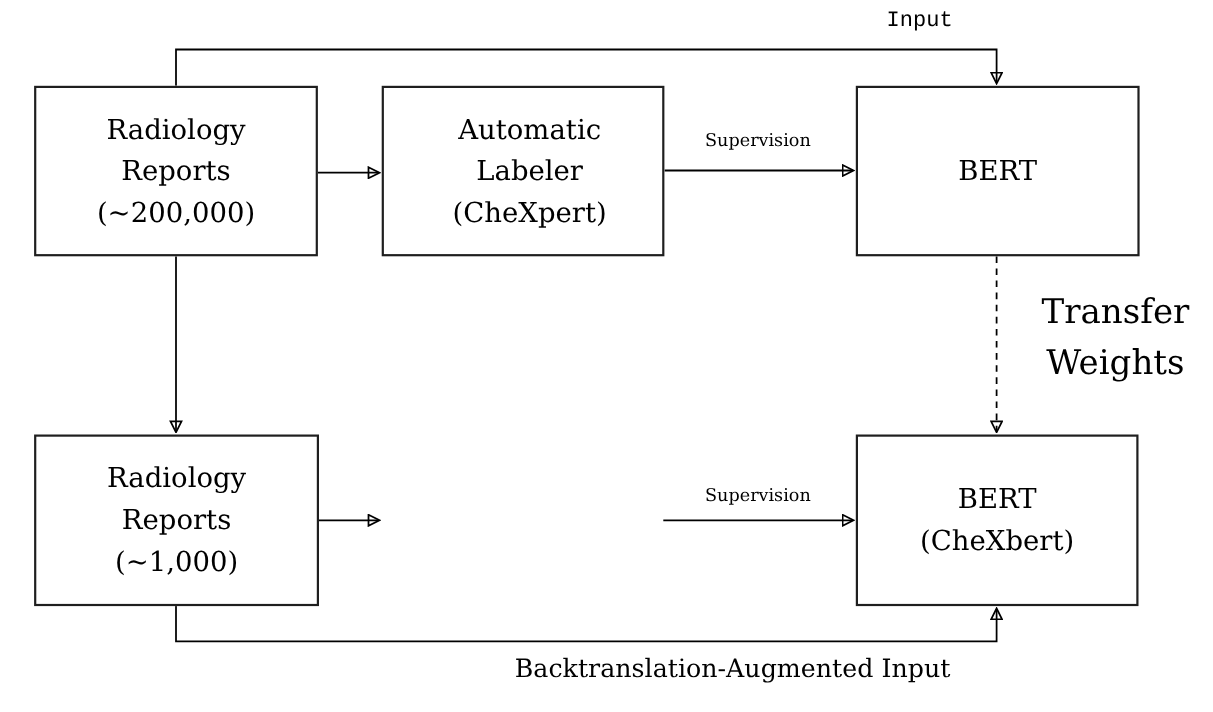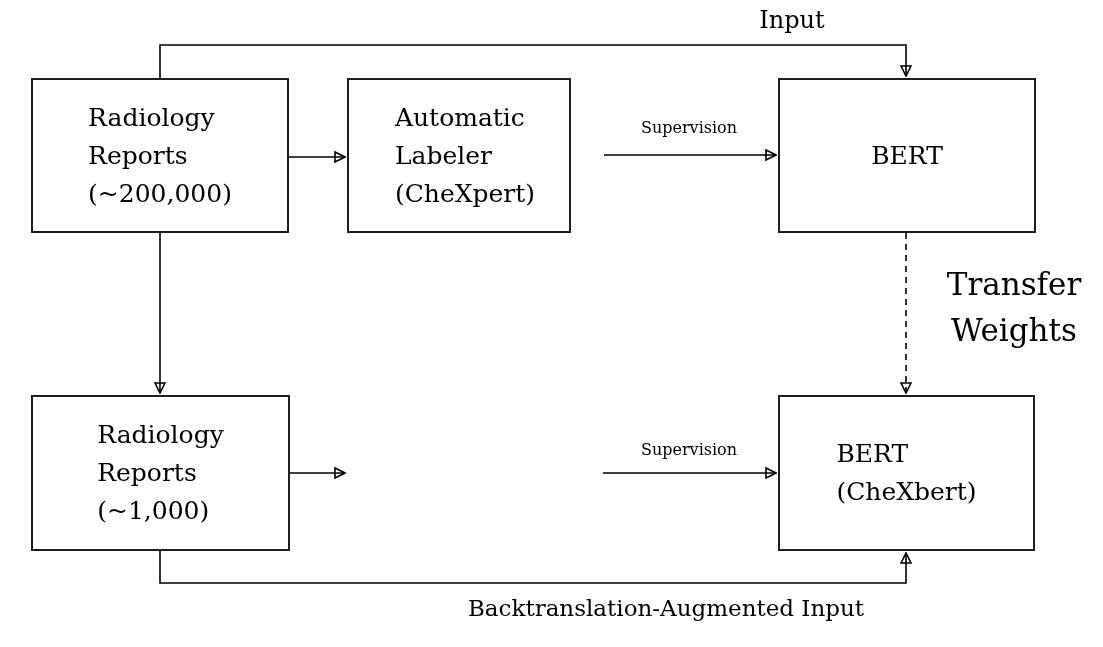--- a/index.html
+++ b/index.html
@@ -35,39 +35,40 @@
     position: absolute;
     box-sizing: border-box;
     border: 2px solid #1f1f1f;
     background: #ffffff;
     display: flex;
     align-items: center;
     justify-content: center;
   }
   .node-label {
     white-space: pre-line;
+    text-align: center;
     font-size: 25px;
     line-height: 38px;
   }
   .edge-label {
     position: absolute;
     white-space: pre-line;
     font-size: 16px;
     line-height: 28px;
   }
   .edge-label.center { text-align: center; }
   .edge-label.right { text-align: right; }
-  #lbl-input { left: 726px; top: 6px; width: 132px; font-size: 24px; }
+  #lbl-input { left: 770px; top: 6px; width: 132px; font-size: 20px; font-family: Liberation Mono, monospace; }
   #lbl-supervision-top { left: 609px; top: 114px; width: 160px; }
   #lbl-sample { left: 28px; top: 286px; width: 124px; }
   #lbl-supervision-bottom { left: 609px; top: 436px; width: 160px; }
   #lbl-transfer-weights { left: 925px; top: 261px; width: 178px; font-size: 31px; line-height: 46px; }
   #lbl-backtranslation { left: 430px; top: 594px; width: 472px; font-size: 23px; }
   #node-reports-200k { left: 31px; top: 78px; width: 258px; height: 155px; }
-  #node-automatic-labeler { left: 347px; top: 78px; width: 224px; height: 155px; padding-left: 12px; }
+  #node-automatic-labeler { left: 347px; top: 78px; width: 257px; height: 155px; padding-left: 12px; }
   #node-bert { left: 778px; top: 78px; width: 258px; height: 155px; }
   #node-reports-1k { left: 31px; top: 395px; width: 259px; height: 156px; }
   #node-radiologist { left: 347px; top: 395px; width: 256px; height: 156px; }
   #node-bert-chexbert { left: 778px; top: 395px; width: 257px; height: 156px; }
 </style>
 </head>
 <body>
 
 <div class="canvas">
 

